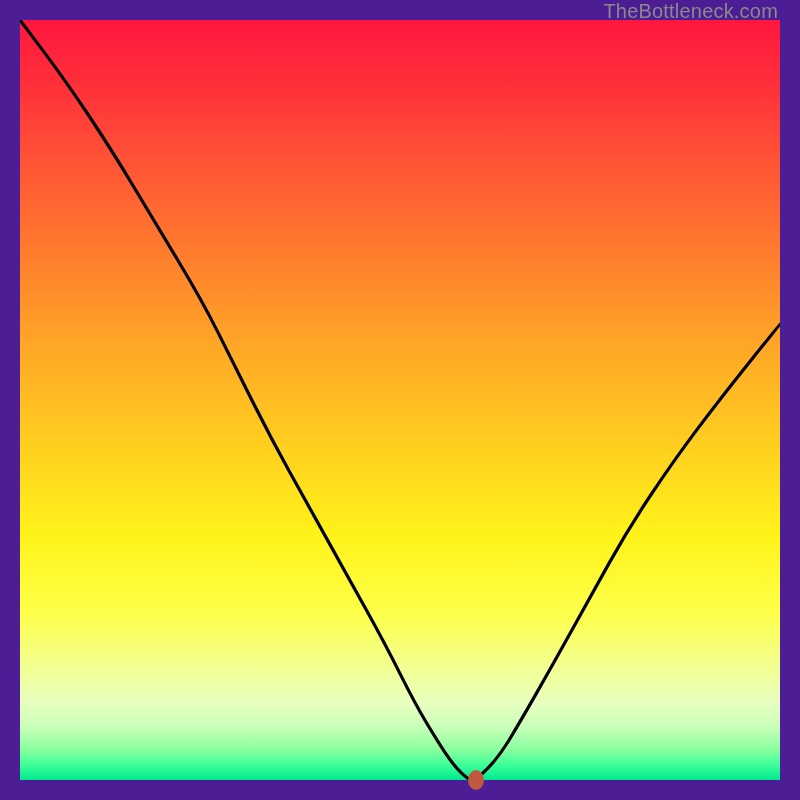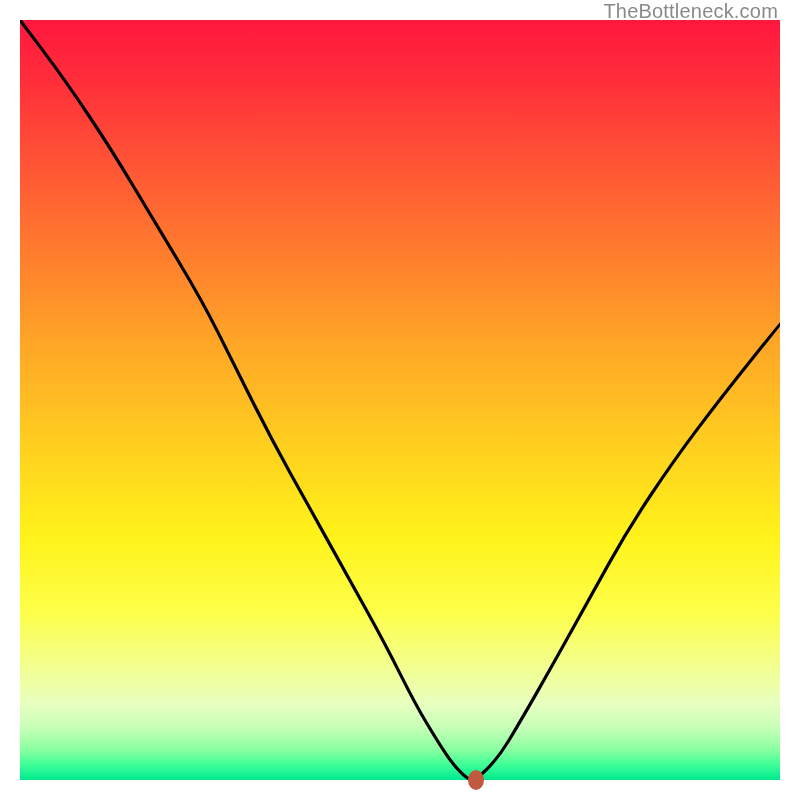--- a/index.html
+++ b/index.html
@@ -8,21 +8,21 @@
     width: 800px;
     height: 800px;
     background: #000;
     overflow: hidden;
     font-family: Arial, Helvetica, sans-serif;
   }
   .frame {
     position: relative;
     width: 800px;
     height: 800px;
-    background: #ffffff;
+    background: #4c1d95;
   }
   .plot-area {
     position: absolute;
     left: 20px;
     top: 20px;
     width: 760px;
     height: 760px;
     
     background: linear-gradient(
       to bottom,

